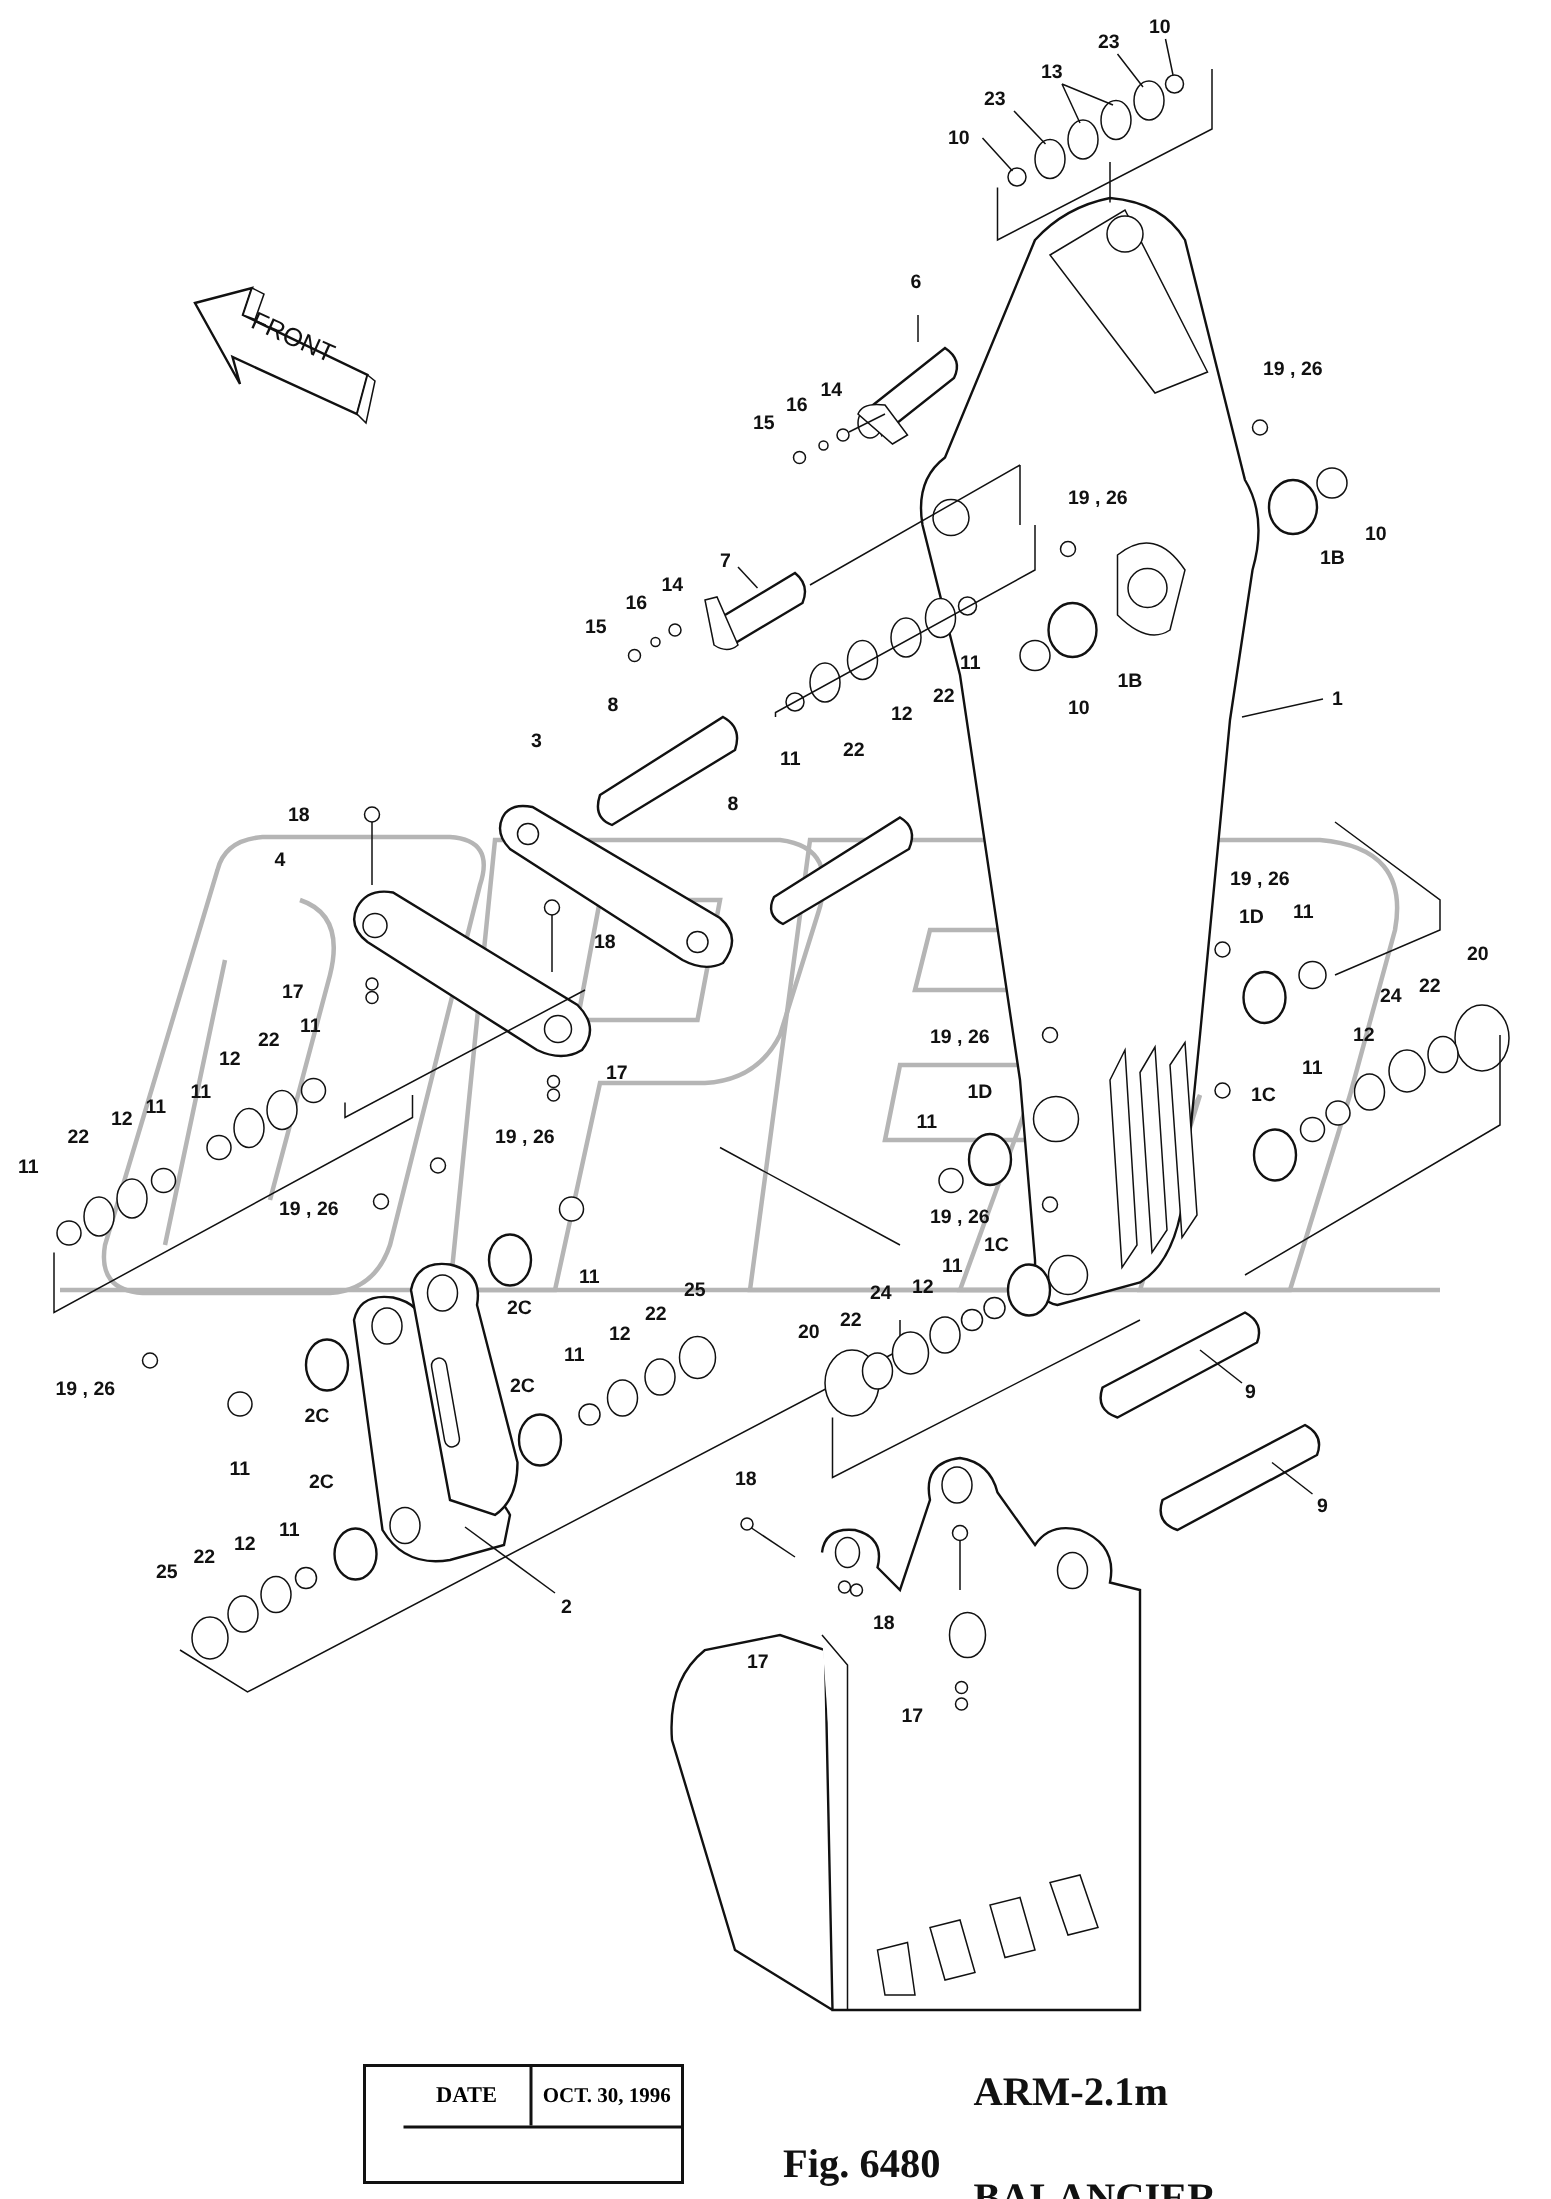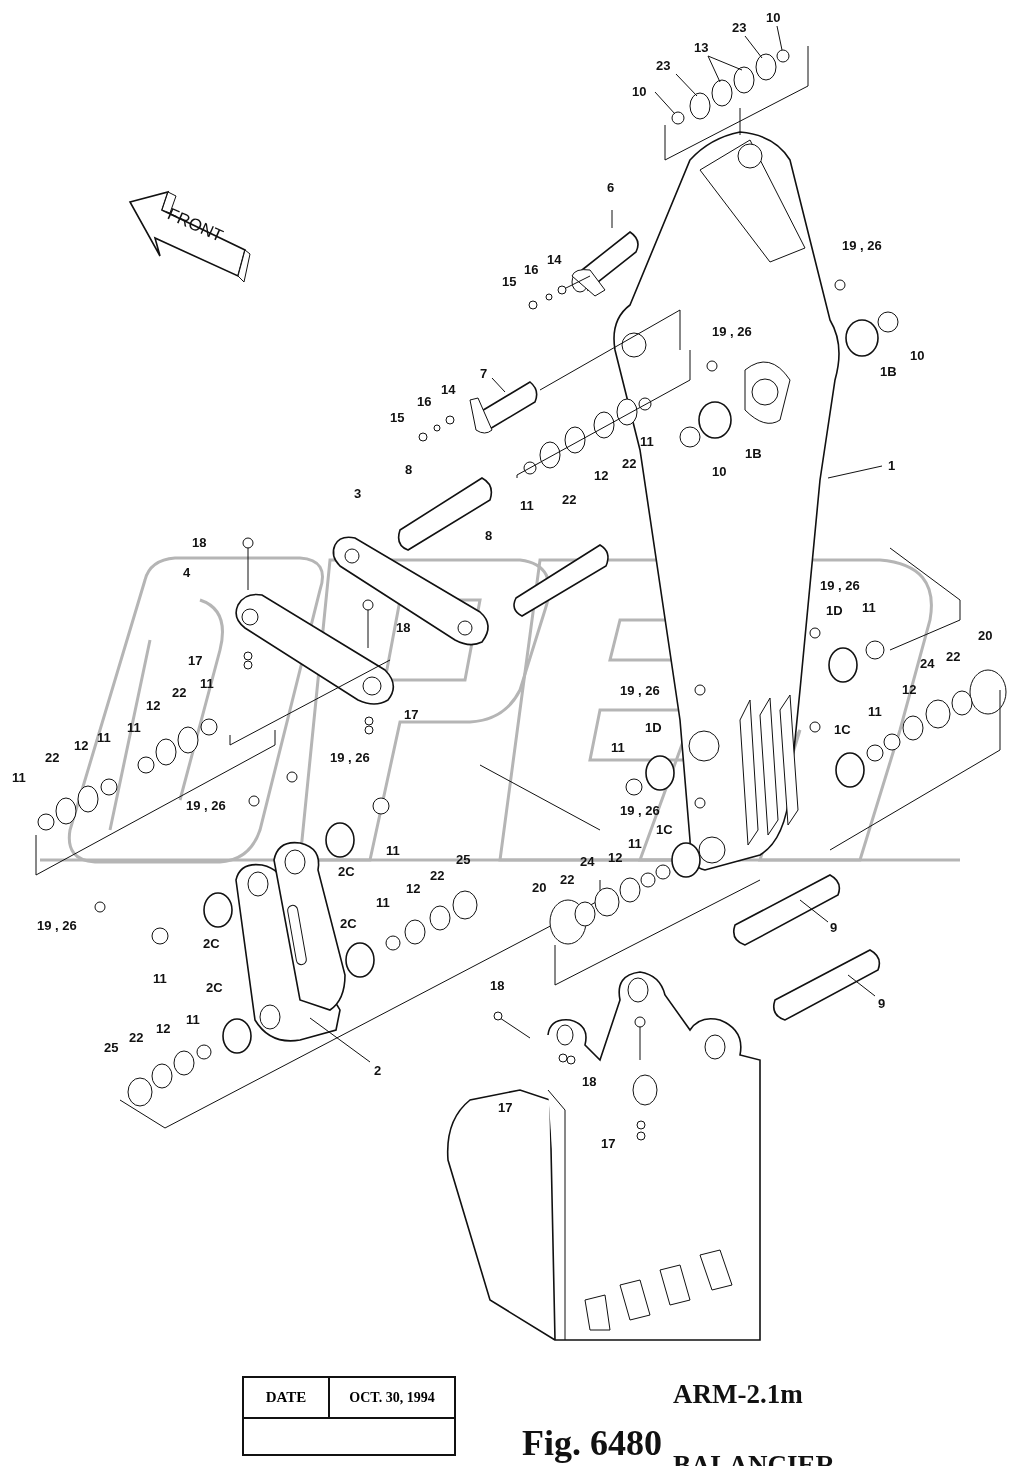--- a/index.html
+++ b/index.html
@@ -3,27 +3,27 @@
 <meta charset="utf-8">
 <style>
   html,body{margin:0;padding:0;background:#ffffff;}
   body{width:1034px;height:1466px;position:relative;overflow:hidden;font-family:"Liberation Sans",sans-serif;}
   #diagram{position:absolute;left:0;top:0;width:1034px;height:1466px;}
   .lbl{font-family:"Liberation Sans",sans-serif;font-weight:bold;font-size:13px;fill:#111;}
   .ln{stroke:#111;stroke-width:1;fill:none;}
   .part{stroke:#111;stroke-width:1.6;fill:#fff;}
   .thin{stroke:#111;stroke-width:1;fill:#fff;}
   .wm{stroke:#b5b5b5;stroke-width:3;fill:none;}
-  #title-block{position:absolute;left:242px;top:1376px;width:214px;height:80px;border:2px solid #111;box-sizing:border-box;font-family:"Liberation Serif",serif;font-weight:bold;}
+  #title-block{position:absolute;left:242px;top:1376px;width:214px;height:80px;border:2px solid #111;box-sizing:border-box;font-family:"Liberation Serif",serif;font-weight:bold;padding-left:25px;}
   #title-block .row1{height:39px;border-bottom:2px solid #111;display:flex;}
   #title-block .c1{width:84px;border-right:2px solid #111;display:flex;align-items:center;justify-content:center;font-size:15px;}
   #title-block .c2{flex:1;display:flex;align-items:center;justify-content:center;font-size:14px;}
   #title-block .row2{height:37px;display:flex;align-items:center;justify-content:center;font-size:15px;}
   #fig-caption{position:absolute;left:522px;top:1378px;display:flex;align-items:center;font-family:"Liberation Serif",serif;font-weight:bold;color:#111;}
-  #fig-num{font-size:36px;margin-right:11px;margin-top:26px;}
+  #fig-num{font-size:27px;margin-right:22px;margin-top:26px;}
   #fig-titles{display:flex;flex-direction:column;line-height:32px;}
   #fig-title1{font-size:27px;}
   #fig-title2{font-size:27px;margin-top:39px;}
 </style>
 </head>
 <body>
 
 <svg id="diagram" viewBox="0 0 1034 1466" xmlns="http://www.w3.org/2000/svg">
 
   <g>
@@ -319,21 +319,21 @@
     <text class="lbl" x="498" y="1112">17</text>
     <circle class="thin" cx="641" cy="1125" r="4"></circle>
     <circle class="thin" cx="641" cy="1136" r="4"></circle>
     <text class="lbl" x="601" y="1148">17</text>
   </g>
 </svg>
 
 <div id="title-block">
   <div class="row1">
     <div class="c1">DATE</div>
-    <div class="c2">OCT. 30, 1994</div>
+    <div class="c2">OCT. 30, 1996</div>
   </div>
 </div>
 
 <div id="fig-caption">
   <span id="fig-num">Fig. 6480</span>
   <div id="fig-titles">
     <span id="fig-title1">ARM-2.1m</span>
     <span id="fig-title2">BALANCIER</span>
   </div>
 </div>

